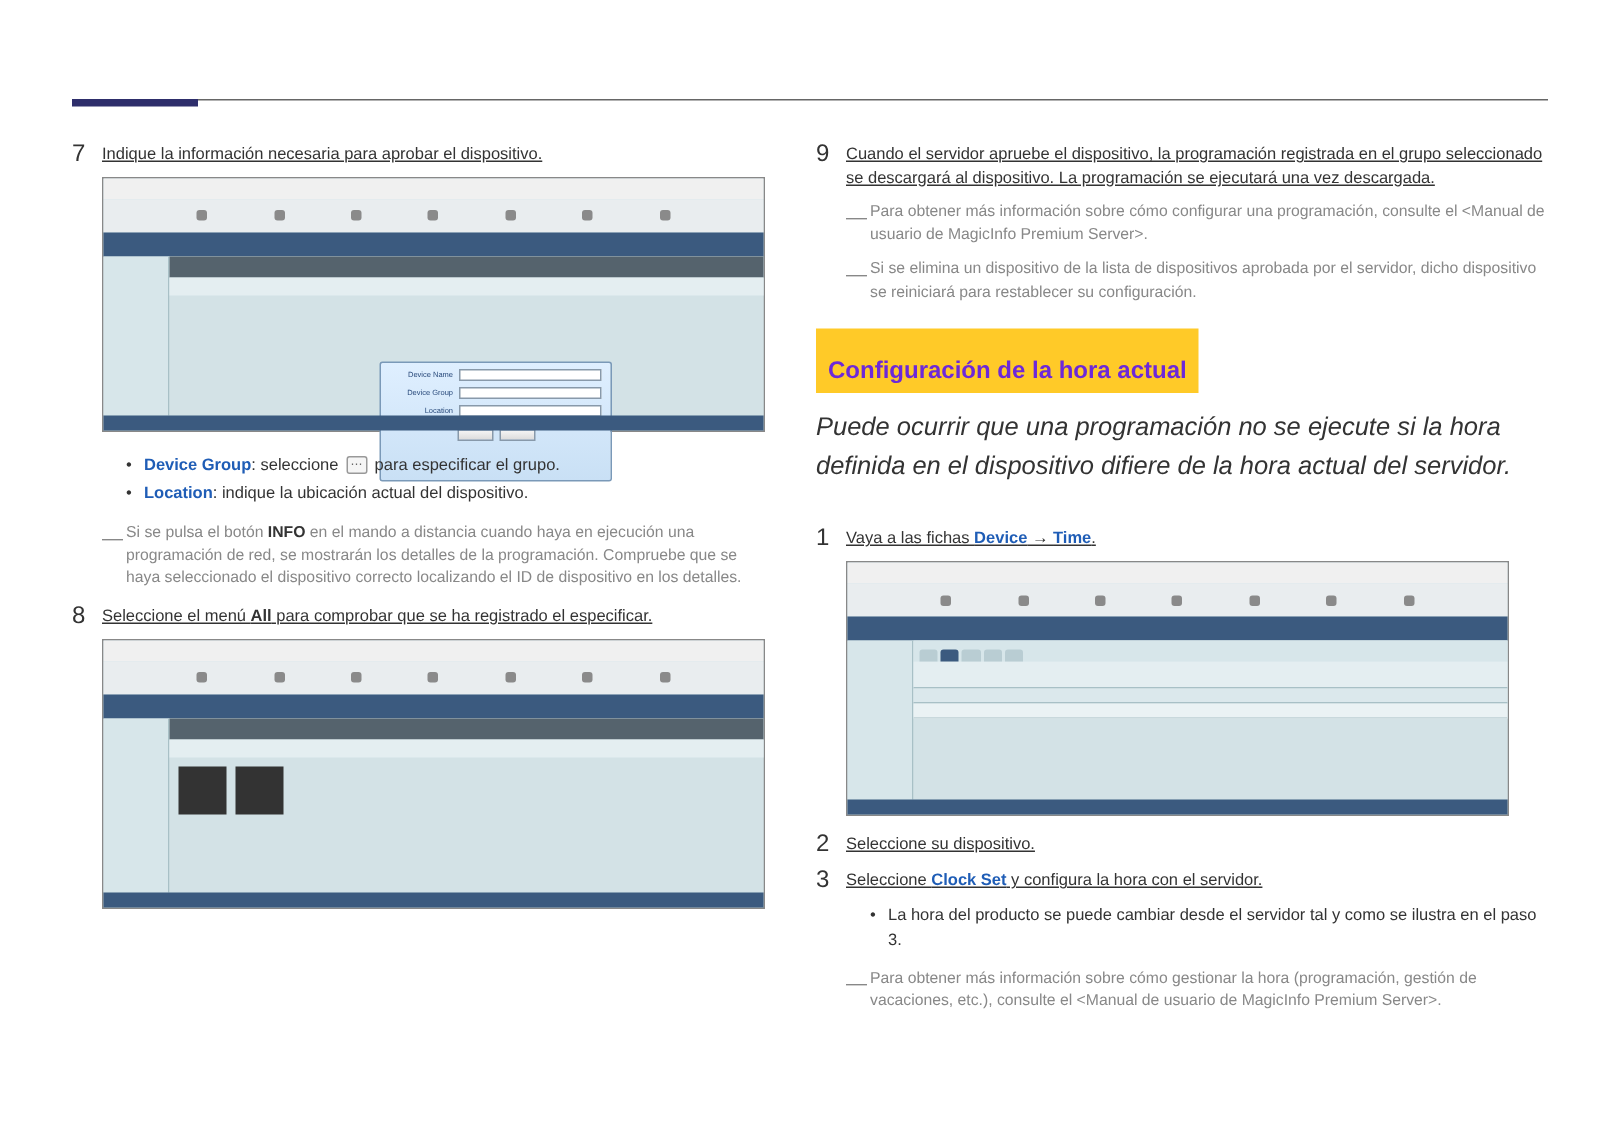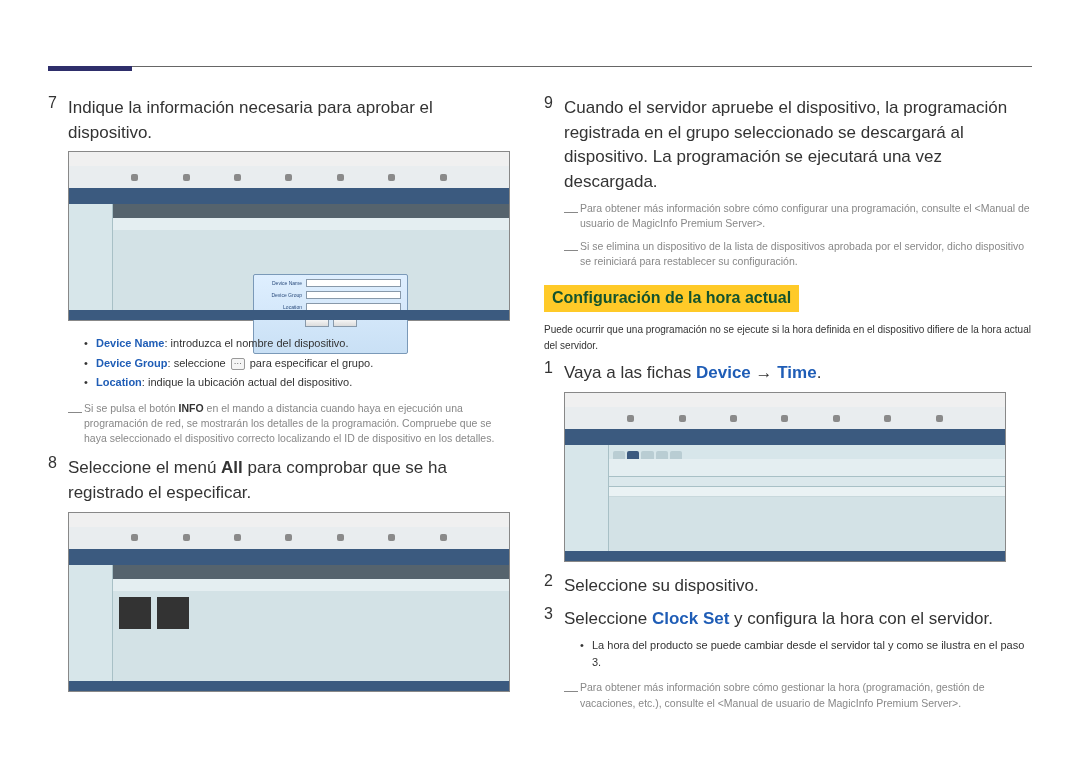--- a/index.html
+++ b/index.html
@@ -3,21 +3,21 @@
 <meta charset="utf-8">
 <style>
   * { box-sizing: border-box; margin: 0; padding: 0; }
   body { font-family: "Segoe UI", Arial, sans-serif; background: #fff; width: 1080px; height: 763px; position: relative; color: #333; font-size: 11px; }
   .topbar { position: absolute; left: 48px; top: 66px; right: 48px; border-top: 1px solid #666; }
   .topbar-accent { position: absolute; left: 48px; top: 66px; width: 84px; height: 5px; background: #2e2e6b; }
   .col-left { position: absolute; left: 48px; top: 94px; width: 462px; }
   .col-right { position: absolute; left: 544px; top: 94px; width: 490px; }
   .step { display: flex; margin-bottom: 6px; }
   .step-num { font-size: 16px; color: #333; min-width: 20px; font-weight: 400; line-height: 1.1; }
-  .step-text { flex: 1; font-size: 17px; line-height: 1.45; color: #333; padding-top: 2px; }
+  .step-text { flex: 1; font-size: 11px; line-height: 1.45; color: #333; padding-top: 2px; text-decoration: underline; }
   .screenshot-approve { width: 442px; height: 170px; margin: 6px 0 14px 20px; border: 1px solid #888; background: #cfe3e8; position: relative; }
   .screenshot-all { width: 442px; height: 180px; margin: 6px 0 14px 20px; border: 1px solid #888; background: #cfe3e8; position: relative; }
   .screenshot-time { width: 442px; height: 170px; margin: 6px 0 10px 20px; border: 1px solid #888; background: #cfe3e8; position: relative; }
   .ss-titlebar { height: 14px; background: #f0f0f0; }
   .ss-toolbar { height: 22px; background: #e9edef; display: flex; align-items: center; justify-content: space-around; padding: 0 40px; }
   .tb-dot { width: 7px; height: 7px; background: #8a8a8a; border-radius: 2px; }
   .ss-blueband { height: 16px; background: #3b5a7f; }
   .ss-sidebar { position: absolute; left: 0; top: 52px; bottom: 10px; width: 44px; background: #d7e6ea; border-right: 1px solid #a8c0c6; }
   .ss-main { position: absolute; left: 44px; top: 52px; right: 0; bottom: 10px; background: #d3e2e6; }
   .ss-subbar { height: 14px; background: #55636d; }
@@ -32,22 +32,22 @@
   .thumb-row { display: flex; gap: 6px; padding: 6px; }
   .thumb { width: 32px; height: 32px; background: #333; }
   .bullet-list { margin: 0 0 10px 36px; }
   .bullet-list li { list-style: none; position: relative; padding-left: 12px; font-size: 11px; line-height: 1.5; margin-bottom: 3px; }
   .bullet-list li::before { content: "•"; position: absolute; left: 0; color: #333; }
   .bold-blue { color: #1f5db6; font-weight: bold; }
   .bold { font-weight: bold; color: #333; }
   .dash-note { display: flex; margin: 0 0 8px 20px; font-size: 10.5px; color: #888; line-height: 1.45; }
   .dash-note .dash { min-width: 16px; font-size: 14px; }
   .icon-box { display: inline-block; width: 14px; height: 12px; border: 1px solid #999; background: #f5f5f5; border-radius: 2px; font-size: 8px; text-align: center; line-height: 10px; vertical-align: middle; margin: 0 2px; color: #666; }
-  .heading2 { background: #ffca28; color: #14532d; font-size: 16px; font-weight: bold; padding: 4px 8px 5px; display: inline-block; margin: 8px 0 10px; }
-  .body-p { font-size: 10px; line-height: 1.55; margin-bottom: 6px; color: #333; }
+  .heading2 { background: #ffca28; color: #6d28d9; font-size: 16px; font-weight: bold; padding: 20px 8px 5px; display: inline-block; margin: 8px 0 10px; }
+  .body-p { font-size: 17px; line-height: 1.55; margin-bottom: 26px; color: #333; font-style: italic; }
   .tabstrip { height: 14px; background: #d7e6ea; display: flex; gap: 2px; padding-left: 4px; align-items: end; }
   .tab { font-size: 5px; padding: 1px 4px; background: #b9cdd3; border-radius: 2px 2px 0 0; }
   .tab.on { background: #3b5a7f; color: #fff; }
   .tab-area { height: 18px; background: #e4eef1; border-bottom: 1px solid #a8c0c6; }
 </style>
 </head>
 <body>
 
 <div class="topbar"></div>
 <div class="topbar-accent"></div>
@@ -92,23 +92,20 @@
           <div class="dlg-btn"></div>
           <div class="dlg-btn"></div>
         </div>
       </div>
     </div>
     <div class="ss-footer"></div>
   </div>
 
   <ul class="bullet-list">
     <li>
-      <span class="bold-blue">Device Name</span><span>: introduzca el nombre del dispositivo.</span>
-    </li>
-    <li>
       <span class="bold-blue">Device Group</span><span>: seleccione </span><span class="icon-box">⋯</span><span> para especificar el grupo.</span>
     </li>
     <li>
       <span class="bold-blue">Location</span><span>: indique la ubicación actual del dispositivo.</span>
     </li>
   </ul>
 
   <div class="dash-note">
     <div class="dash">―</div>
     <div>

